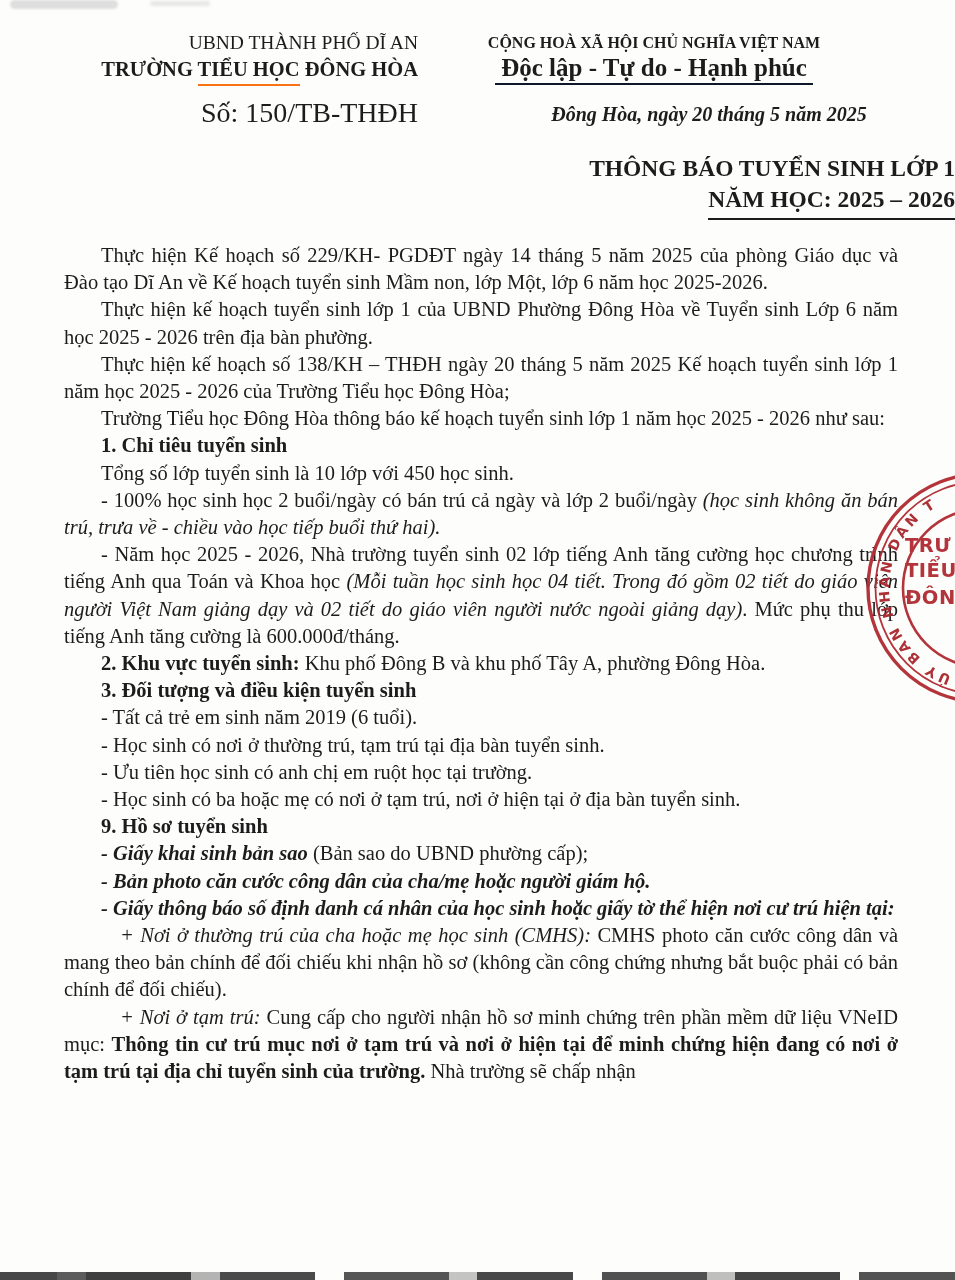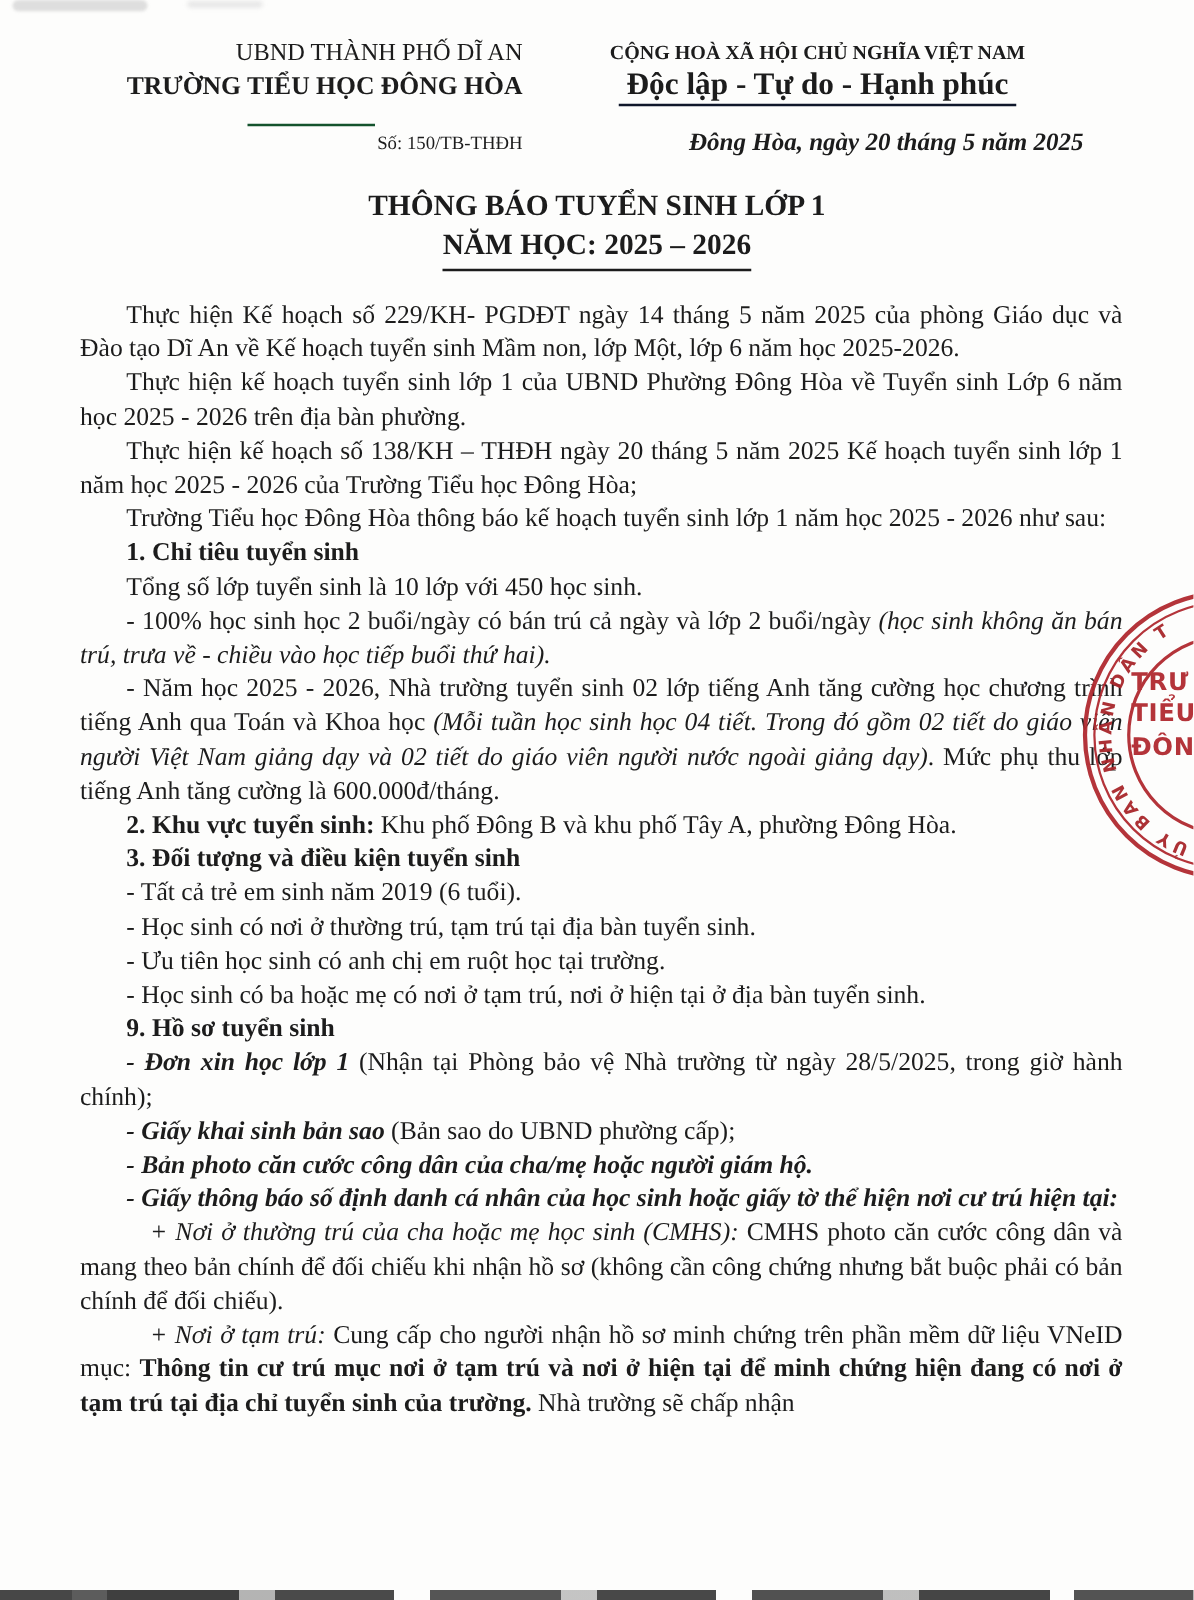--- a/index.html
+++ b/index.html
@@ -11,30 +11,30 @@
   
   .smudge{position:absolute;left:10px;top:0;width:108px;height:9px;background:#d7d7d7;
           border-radius:5px;filter:blur(1.2px);opacity:.8;}
   .smudge2{position:absolute;left:150px;top:1px;width:60px;height:5px;background:#e6e6e6;
           border-radius:4px;filter:blur(1.5px);}
 
   header{display:flex;padding-top:30px;}
   .hl{width:348px;margin-left:70px;text-align:right;}
   .org-line{font-size:19.5px;line-height:26px;}
   .school{font-size:20.5px;font-weight:bold;line-height:27px;white-space:nowrap;}
-  .school .u-mid{border-bottom:2px solid #14532d;padding-bottom:19px;margin-top:47px;}
-  .docnum{font-size:15px;margin-top:24px;}
+  .school .u-mid{border-bottom:2px solid #f97316;padding-bottom:4px;margin-top:47px;}
+  .docnum{font-size:28px;margin-top:14px;}
   .hr{width:460px;margin-left:6px;text-align:center;}
   .country{font-size:16px;font-weight:bold;line-height:25px;white-space:nowrap;}
   .motto{display:inline-block;font-size:25px;font-weight:bold;line-height:26px;
          border-bottom:2px solid #0f172a;padding:0 6px 2px 6px;}
   .dateline{font-size:20px;font-weight:bold;font-style:italic;margin-top:18px;
             transform:translateX(55px);white-space:nowrap;}
 
-  .title{ text-align:center;margin-top:24px;font-weight:bold;font-size:23.5px;line-height:31px;}
+  .title{ text-align:right;margin-top:24px;font-weight:bold;font-size:23.5px;line-height:31px;}
   .title .u{display:inline-block;border-bottom:2.5px solid #1c1c1c;padding-bottom:3px;}
 
   main{margin:22px 57px 0 64px;text-align:justify;font-size:20.5px;line-height:27.2px;}
   main p{margin:0;text-indent:37px;}
   main p.ind2{text-indent:56px;}
   .bd{font-weight:bold;}
   .it{font-style:italic;}
   .bi{font-weight:bold;font-style:italic;}
 
   
@@ -90,21 +90,20 @@
 
     <p><span class="bd">2. Khu vực tuyển sinh: </span><span>Khu phố Đông B và khu phố Tây A, phường Đông Hòa.</span></p>
 
     <p class="bd">3. Đối tượng và điều kiện tuyển sinh</p>
     <p>- Tất cả trẻ em sinh năm 2019 (6 tuổi).</p>
     <p>- Học sinh có nơi ở thường trú, tạm trú tại địa bàn tuyển sinh.</p>
     <p>- Ưu tiên học sinh có anh chị em ruột học tại trường.</p>
     <p>- Học sinh có ba hoặc mẹ có nơi ở tạm trú, nơi ở hiện tại ở địa bàn tuyển sinh.</p>
 
     <p class="bd">9. Hồ sơ tuyển sinh</p>
-    <p><span class="bi">- Đơn xin học lớp 1 </span><span>(Nhận tại Phòng bảo vệ Nhà trường từ ngày 28/5/2025, trong giờ hành chính);</span></p>
     <p><span class="bi">- Giấy khai sinh bản sao</span><span>  (Bản sao do UBND phường cấp);</span></p>
     <p><span class="bi">- Bản photo căn cước công dân của cha/mẹ hoặc người giám hộ.</span></p>
     <p><span class="bi">- Giấy thông báo số định danh cá nhân của học sinh hoặc giấy tờ thể hiện nơi cư trú hiện tại:</span></p>
     <p class="ind2"><span class="it">+ Nơi ở thường trú của cha hoặc mẹ học sinh (CMHS): </span><span>CMHS photo căn cước công dân và mang theo bản chính để đối chiếu khi nhận hồ sơ (không cần công chứng nhưng bắt buộc phải có bản chính để đối chiếu).</span></p>
     <p class="ind2"><span class="it">+ Nơi ở tạm trú: </span><span>Cung cấp cho người nhận hồ sơ minh chứng trên phần mềm dữ liệu VNeID mục: </span><span class="bd">Thông tin cư trú mục nơi ở tạm trú và nơi ở hiện tại để minh chứng hiện đang có nơi ở tạm trú tại địa chỉ tuyển sinh của trường.</span><span> Nhà trường sẽ chấp nhận</span></p>
   </main>
 
   <svg class="stamp" viewBox="0 0 127 252" aria-hidden="true">
     <g stroke="#b02a30" fill="none">
       <circle cx="154" cy="126" r="114" stroke-width="3.4"></circle>

